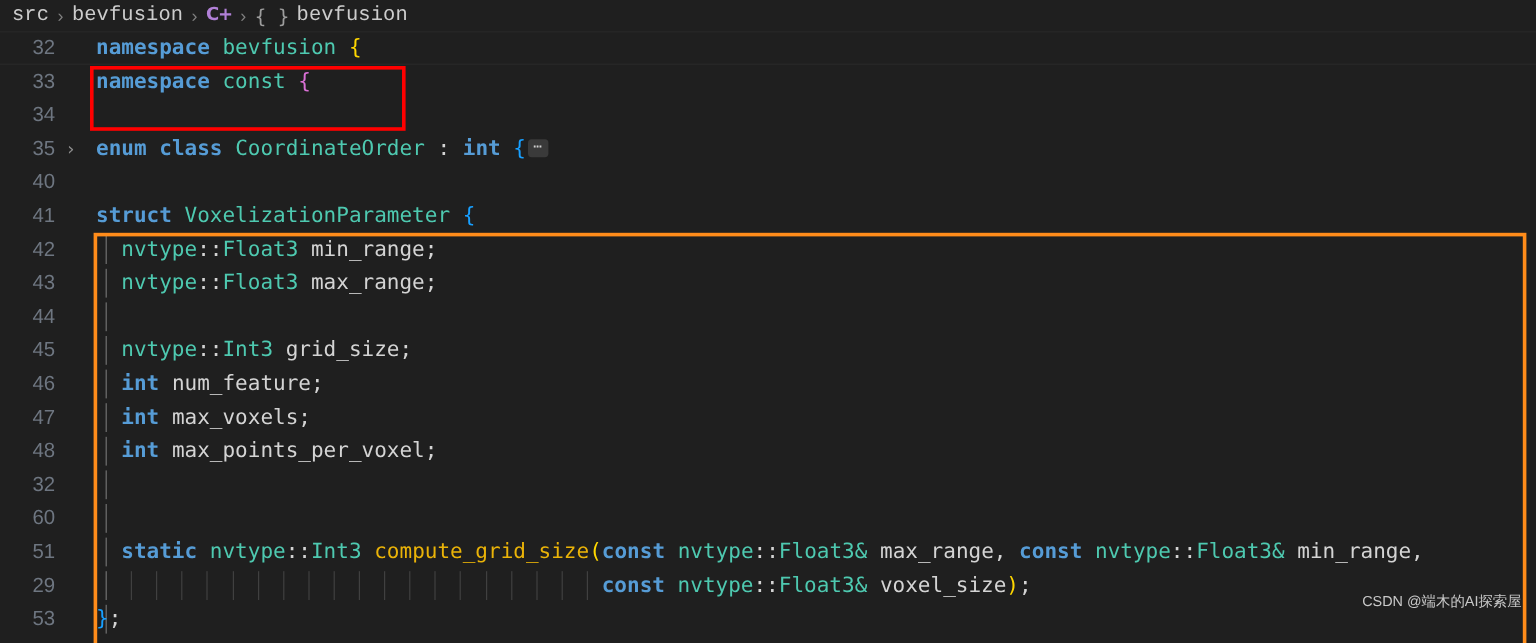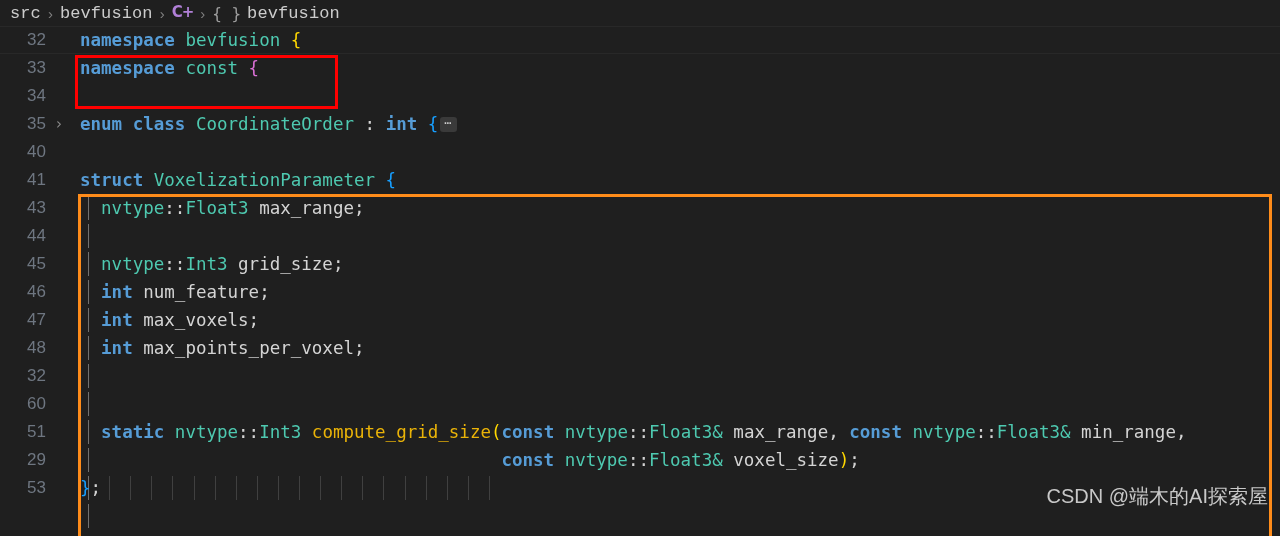--- a/index.html
+++ b/index.html
@@ -173,21 +173,21 @@
     pointer-events: none;
   }
 
   
   #watermark {
     position: absolute;
     right: 12px;
     bottom: 26px;
     color: #c8c8c8;
     font-family: "Liberation Sans", sans-serif;
-    font-size: 20px;
+    font-size: 12px;
     z-index: 6;
     white-space: nowrap;
   }
 </style>
 </head>
 <body>
 
 <div id="breadcrumb-bar">
   <span class="crumb">src</span>
   <span class="crumb-sep">›</span>
@@ -236,20 +236,25 @@
     <span class="fold"></span>
     <span class="code"></span>
   </div>
 
   <div class="code-line">
     <span class="ln">41</span>
     <span class="fold"></span>
     <span class="code"><span class="kw">struct</span> <span class="type">VoxelizationParameter</span> <span class="b3">{</span></span>
   </div>
 
+  <div class="code-line">
+    <span class="ln">42</span>
+    <span class="fold"></span>
+    <span class="code">  <span class="type">nvtype</span><span class="op">::</span><span class="type">Float3</span> <span class="var">min_range;</span></span>
+  </div>
 
   <div class="code-line">
     <span class="ln">43</span>
     <span class="fold"></span>
     <span class="code">  <span class="type">nvtype</span><span class="op">::</span><span class="type">Float3</span> <span class="var">max_range;</span></span>
   </div>
 
   <div class="code-line">
     <span class="ln">44</span>
     <span class="fold"></span>

